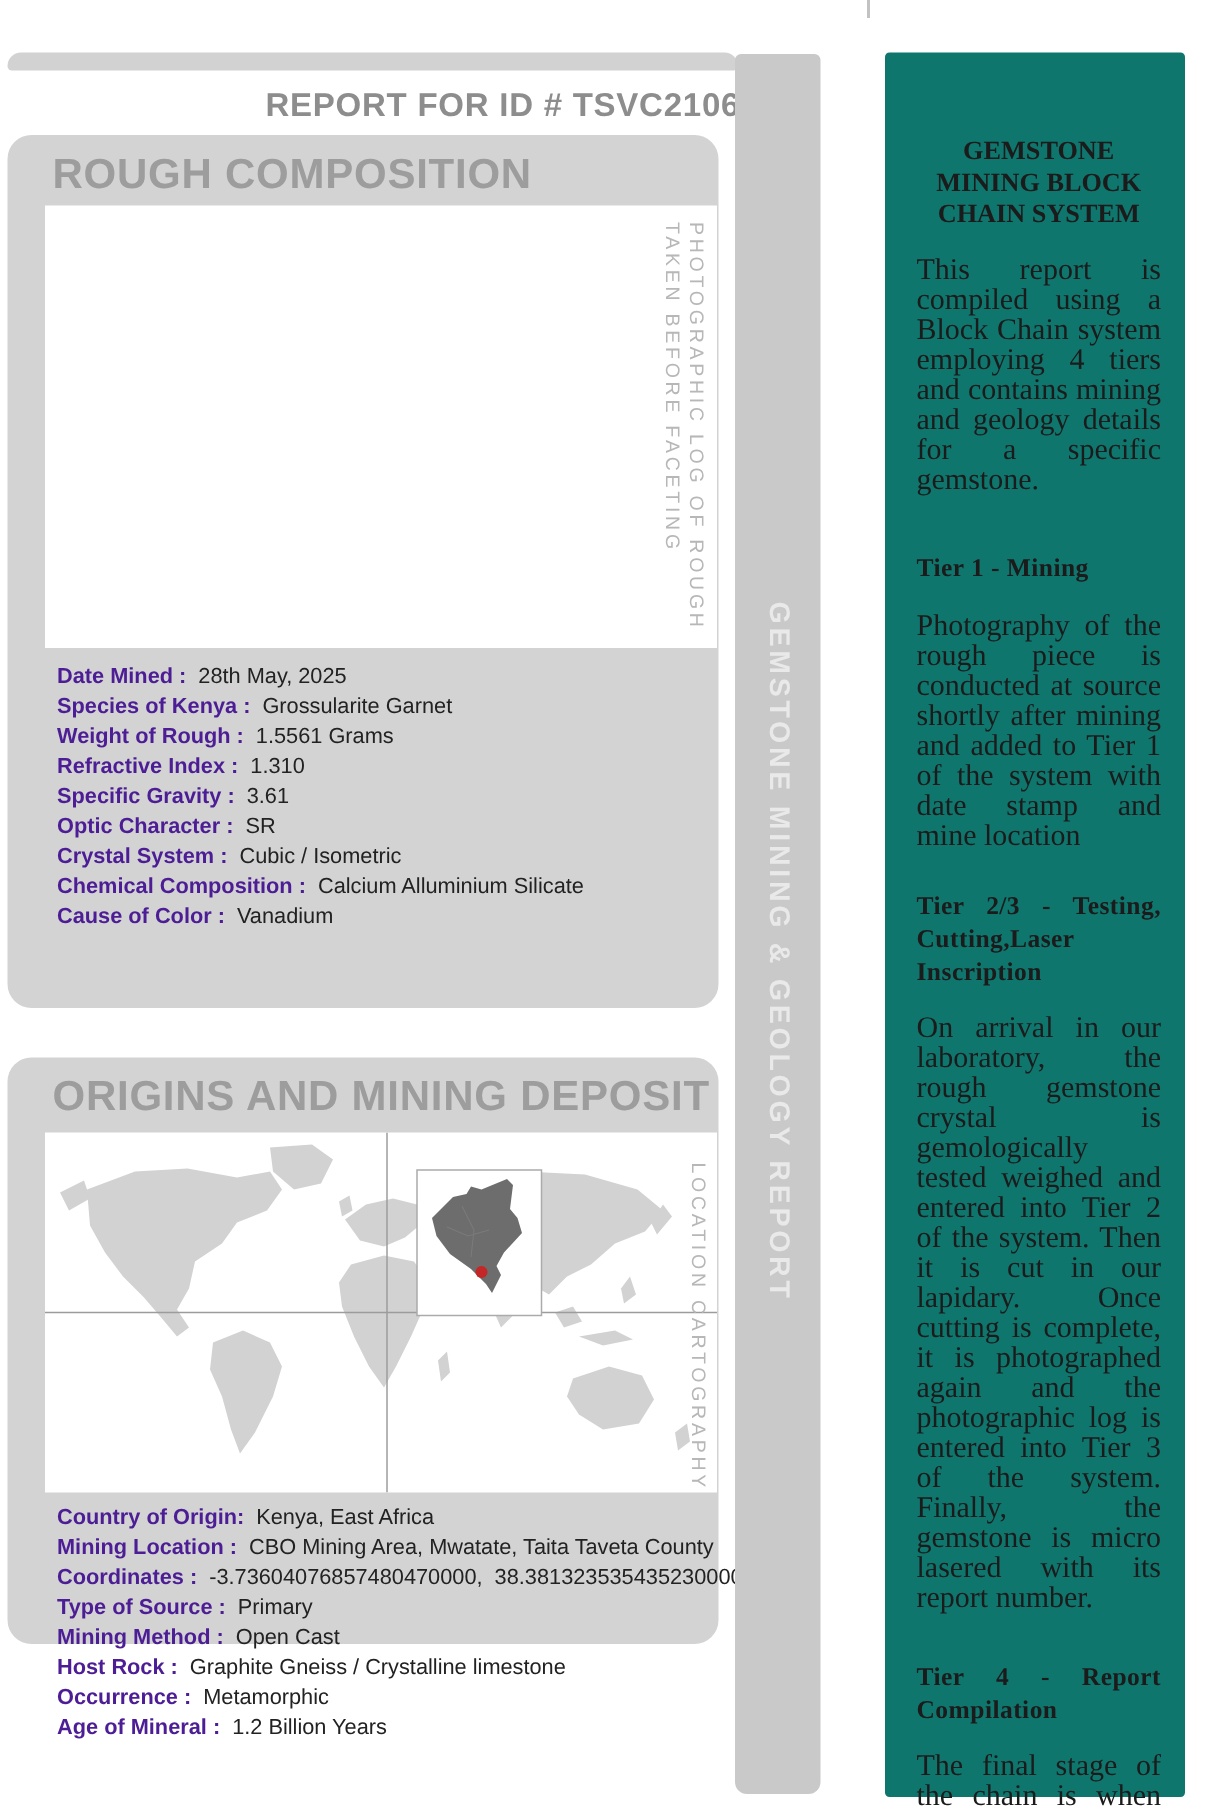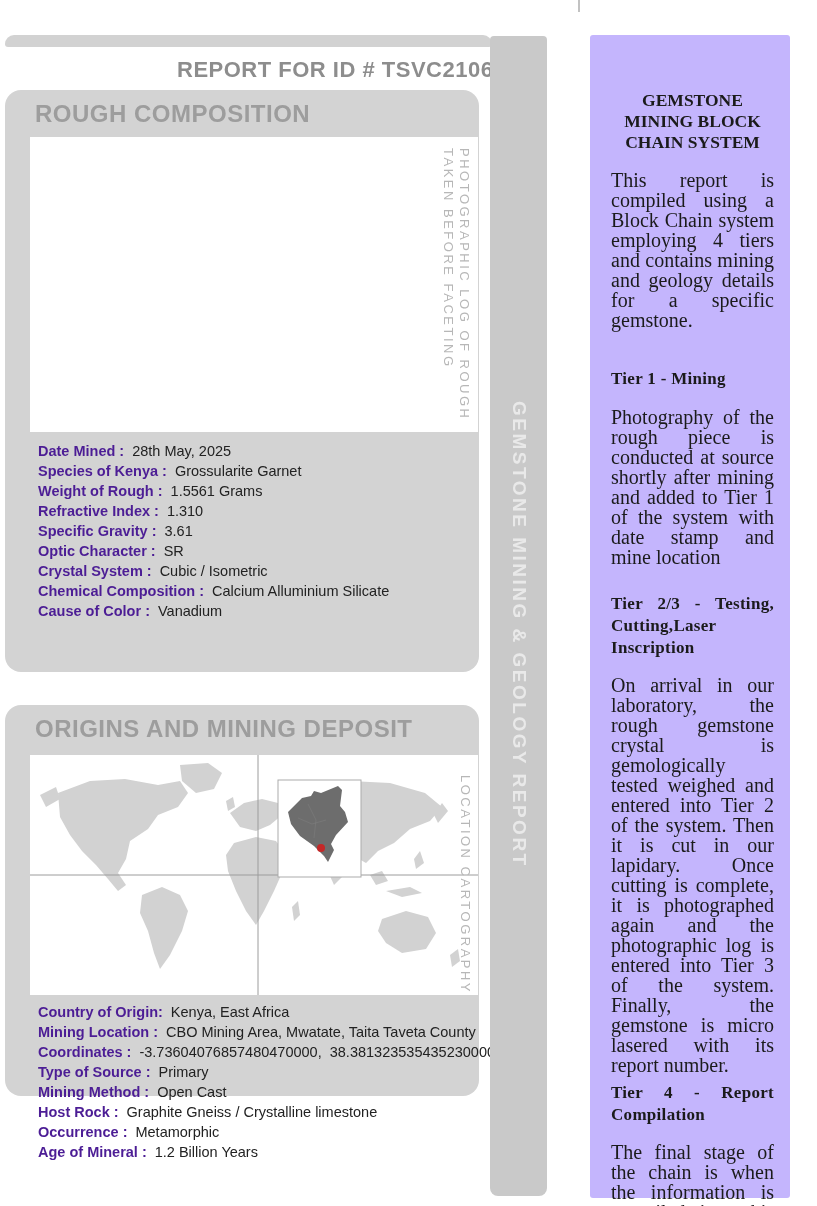--- a/index.html
+++ b/index.html
@@ -10,21 +10,21 @@
   .top-bar { position:absolute; left:5px; top:35px; width:487px; height:12px;
              background:#d2d2d2; border-radius:12px 12px 4px 4px; }
   .top-tick { position:absolute; left:578px; top:0; width:2px; height:12px; background:#c2c2c2; }
 
   .main-title { position:absolute; left:177px; top:57px; font-size:22px; font-weight:bold;
                 color:#8d8d8d; letter-spacing:0.5px; white-space:nowrap; }
 
   .panel { position:absolute; left:5px; width:474px; background:#d3d3d3; border-radius:16px; }
   .panel.rough   { top:90px;  height:582px; }
   .panel.origins { top:705px; height:391px; }
-  .panel-header { position:absolute; left:30px; top:10px; font-size:24px; font-weight:bold;
+  .panel-header { position:absolute; left:30px; top:10px; font-size:28px; font-weight:bold;
                   color:#9d9d9d; letter-spacing:0.5px; white-space:nowrap; }
 
   .white-box { position:absolute; left:25px; width:448px; background:#ffffff; }
   .photo-box { top:47px; height:295px; }
   .map-box   { top:50px; height:240px; }
 
   .v-caption { position:absolute; writing-mode:vertical-rl; color:#b7b7b7; font-size:13px;
                letter-spacing:2.5px; line-height:16px; white-space:nowrap; }
   .photo-caption { top:11px; right:6px; }
   .map-caption   { top:20px; right:5px; }
@@ -38,30 +38,30 @@
 
   .map-svg { position:absolute; left:0; top:0; width:448px; height:240px; }
 
   .banner { position:absolute; left:490px; top:36px; width:57px; height:1160px;
             background:#c9c9c9; border-radius:4px 4px 8px 8px; display:flex;
             align-items:center; justify-content:center; }
   .banner-text { writing-mode:vertical-rl; font-size:19px; font-weight:bold; color:#e9e9e9;
                  letter-spacing:2.5px; white-space:nowrap; margin-top:36px; }
 
   .sidebar { position:absolute; left:590px; top:35px; width:200px; height:1163px;
-             background:#c4b5fd; border-radius:3px; padding:0 16px 0 21px;
+             background:#0f766e; border-radius:3px; padding:0 16px 0 21px;
              font-family:"Liberation Serif", serif; color:#1b1b1b; }
   .sidebar-heading { margin:55px 4px 0 4px; font-size:17.5px; font-weight:bold;
                      text-align:center; line-height:21px; }
   .sidebar p { font-size:20px; line-height:20px; text-align:justify; margin-top:17px; }
   .tier-heading { font-size:17px; font-weight:bold; line-height:22px; text-align:justify;
                   letter-spacing:0.3px; }
   .tier-heading.t1  { margin-top:38px; }
   .tier-heading.t23 { margin-top:26px; }
-  .tier-heading.t4  { margin-top:7px; }
+  .tier-heading.t4  { margin-top:32px; }
   .sidebar p.t23-body { margin-top:16px; }
   .sidebar p.t4-body  { margin-top:16px; }
 </style>
 </head>
 <body>
 
 <div class="page">
 
   <div class="top-bar"></div>
   <div class="top-tick"></div>

